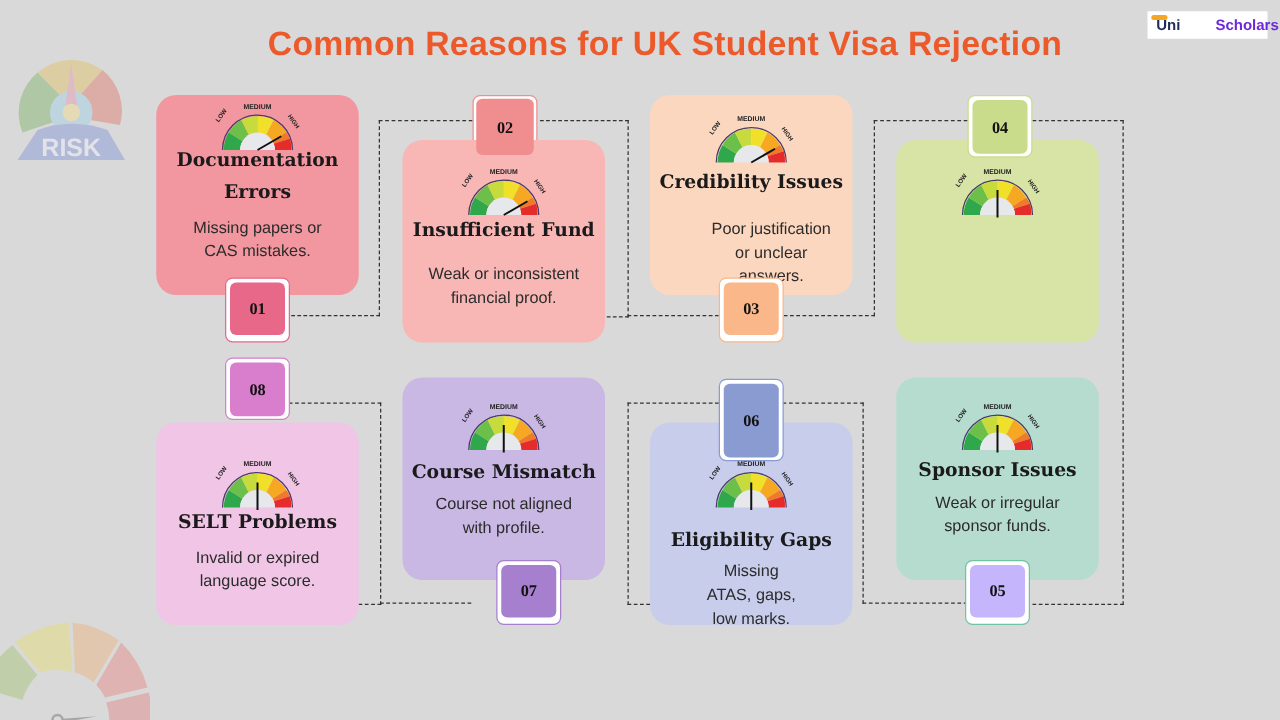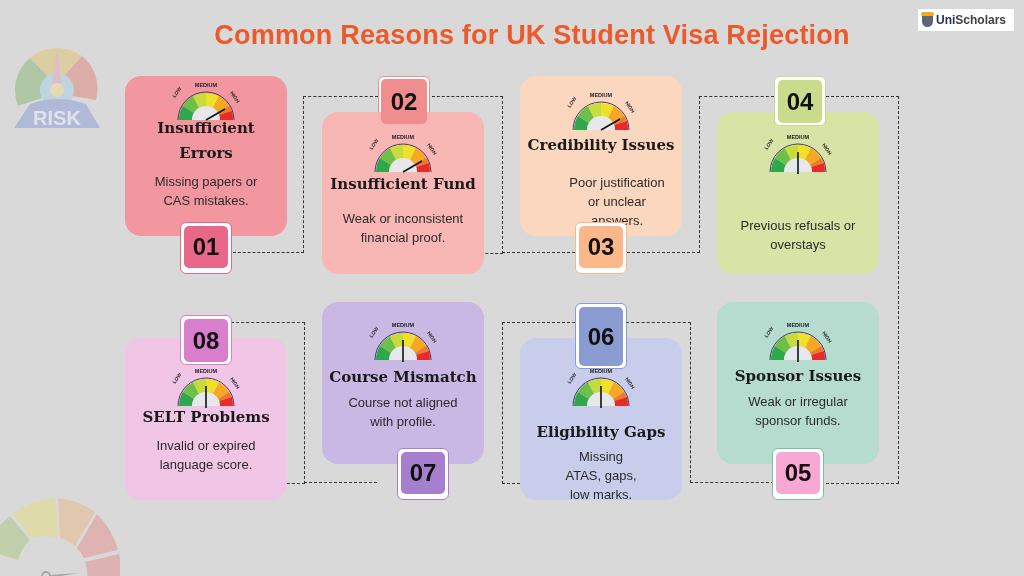--- a/index.html
+++ b/index.html
@@ -2,27 +2,27 @@
 <html><head>
 <meta charset="utf-8">
 <style>
   html, body { margin:0; padding:0; }
   body { width:1024px; height:576px; background:#d9d9d9; position:relative; overflow:hidden; font-family:"Liberation Sans", sans-serif; }
   .title { position:absolute; left:0; width:1064px; top:20px; text-align:center; font-size:27px; font-weight:bold; color:#ec5a2b; font-family:"Liberation Sans", sans-serif; letter-spacing:0.2px; }
   .logo { position:absolute; left:918px; top:9px; width:96px; height:22px; background:#fff; display:flex; align-items:center; padding-left:4px; box-sizing:border-box; font-size:12px; font-weight:bold; }
   .logo .shield { width:11px; height:13px; background:#5b6678; border-radius:2px 2px 6px 6px; margin-right:3px; position:relative; }
   .logo .shield::before { content:""; position:absolute; left:-1px; top:-2px; width:13px; height:4px; background:#f5a623; border-radius:2px; }
   .logo .uni { color:#1f2d5a; }
-  .logo .sch { color:#404040; }
+  .logo .sch { color:#6d28d9;padding-left:28px; }
 
   .card { position:absolute; width:162px; border-radius:16px; box-sizing:border-box; text-align:center; }
   .card .gauge { position:absolute; left:50%; transform:translateX(-50%); }
   .card h3 { position:absolute; left:0; right:0; margin:0; font-family:"DejaVu Serif", serif; font-size:15px; font-weight:bold; color:#1a1a1a; line-height:25px; }
   .card p { position:absolute; left:0; right:0; margin:0; font-size:13px; color:#2b2b2b; line-height:19px; }
-  .badge { position:absolute; width:52px; height:46px; border-radius:6px; box-sizing:border-box; font-size:24px; font-weight:bold; color:#111; display:flex; align-items:center; justify-content:center; }
+  .badge { position:absolute; width:52px; height:46px; border-radius:6px; box-sizing:border-box; font-size:13px; font-weight:bold; color:#111; display:flex; align-items:center; justify-content:center;font-family:Liberation Serif, serif; }
   .badge .inner { position:absolute; left:3px; right:3px; top:3px; bottom:5px; border-radius:5px; display:flex; align-items:center; justify-content:center; }
   .badge.top .inner { top:3px; bottom:3px; }
   .line { position:absolute; border:0 dashed #333; }
   .bg-gauge-tl { position:absolute; left:0; top:28px; width:110px; height:100px; opacity:0.45; }
   .bg-gauge-bl { position:absolute; left:-20px; top:488px; width:140px; height:100px; opacity:0.5; }
 </style>
 </head>
 <body>
 
 <svg class="bg-gauge-tl" viewBox="0 0 110 100">
@@ -83,21 +83,21 @@
       <path d="M26,40 A14,14 0 0,1 54,40 Z" fill="#e6e8ec"></path>
     </symbol>
   </defs>
 </svg>
 
 <div class="card" style="left:125px; top:76px; height:160px; background:#f2979f;">
   <svg class="gauge" style="top:4px" width="80" height="44">
       <use href="#gauge"></use>
       <line x1="40" y1="40" x2="59" y2="29" stroke="#111" stroke-width="1.6"></line>
     </svg>
-  <h3 style="top:40px"><span>Insufficient</span><br><span>Errors</span></h3>
+  <h3 style="top:40px"><span>Documentation</span><br><span>Errors</span></h3>
   <p style="top:96px; padding:0 22px;">Missing papers or CAS mistakes.</p>
 </div>
 <div class="badge" style="left:180px; top:222px; background:#fff; border:1px solid #e8688a; height:52px;">
   <div class="inner" style="background:#e8688a;">01</div>
 </div>
 
 <div class="badge top" style="left:378px; top:76px; background:#fff; border:1px solid #f08e8f; height:50px;">
   <div class="inner" style="background:#f08e8f;">02</div>
 </div>
 <div class="card" style="left:322px; top:112px; height:162px; background:#f8b6b5;">
@@ -122,35 +122,34 @@
 </div>
 <div class="badge" style="left:575px; top:222px; background:#fff; border:1px solid #f9b78a; height:52px;">
   <div class="inner" style="background:#f9b78a;">03</div>
 </div>
 
 <div class="card" style="left:717px; top:112px; height:162px; background:#d7e4a6;">
   <svg class="gauge" style="top:20px" width="80" height="44">
       <use href="#gauge"></use>
       <line x1="40" y1="42" x2="40" y2="20" stroke="#111" stroke-width="1.6"></line>
     </svg>
-  <p style="top:104px; padding:0 14px;">Previous refusals or overstays</p>
 </div>
 <div class="badge top" style="left:774px; top:76px; background:#fff; border:1px solid #c9dc8b; height:50px;">
   <div class="inner" style="background:#c9dc8b; bottom:2px;">04</div>
 </div>
 
 <div class="card" style="left:125px; top:338px; height:162px; background:#f0c5e6;">
   <svg class="gauge" style="top:28px" width="80" height="44">
       <use href="#gauge"></use>
       <line x1="40" y1="42" x2="40" y2="20" stroke="#111" stroke-width="1.6"></line>
     </svg>
   <h3 style="top:67px">SELT Problems</h3>
   <p style="top:98px; padding:0 18px;">Invalid or expired language score.</p>
 </div>
-<div class="badge top" style="left:180px; top:315px; background:#fff; border:1px solid #d97dcd; height:50px;padding-left:48px;">
+<div class="badge top" style="left:180px; top:286px; background:#fff; border:1px solid #d97dcd; height:50px;padding-left:48px;">
   <div class="inner" style="background:#d97dcd; bottom:2px;">08</div>
 </div>
 
 <div class="card" style="left:322px; top:302px; height:162px; background:#c9b7e4;">
   <svg class="gauge" style="top:18px" width="80" height="44">
       <use href="#gauge"></use>
       <line x1="40" y1="42" x2="40" y2="20" stroke="#111" stroke-width="1.6"></line>
     </svg>
   <h3 style="top:63px">Course Mismatch</h3>
   <p style="top:91px; padding:0 18px;">Course not aligned with profile.</p>
@@ -173,14 +172,14 @@
 
 <div class="card" style="left:717px; top:302px; height:162px; background:#b6dccf;">
   <svg class="gauge" style="top:18px" width="80" height="44">
       <use href="#gauge"></use>
       <line x1="40" y1="42" x2="40" y2="20" stroke="#111" stroke-width="1.6"></line>
     </svg>
   <h3 style="top:62px">Sponsor Issues</h3>
   <p style="top:90px; padding:0 20px;">Weak or irregular sponsor funds.</p>
 </div>
 <div class="badge" style="left:772px; top:448px; background:#fff; border:1px solid #72c3a3; height:52px;">
-  <div class="inner" style="background:#f9a8d4;">05</div>
+  <div class="inner" style="background:#c4b5fd;">05</div>
 </div>
 
 </body></html>

